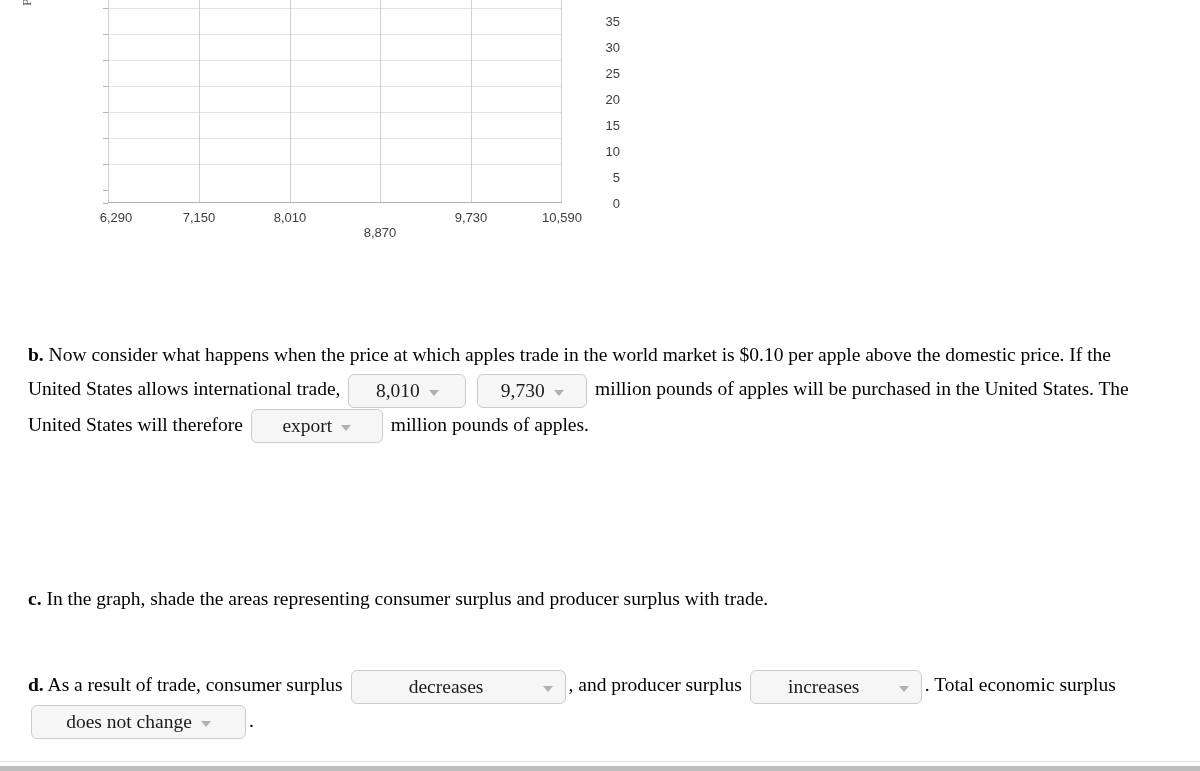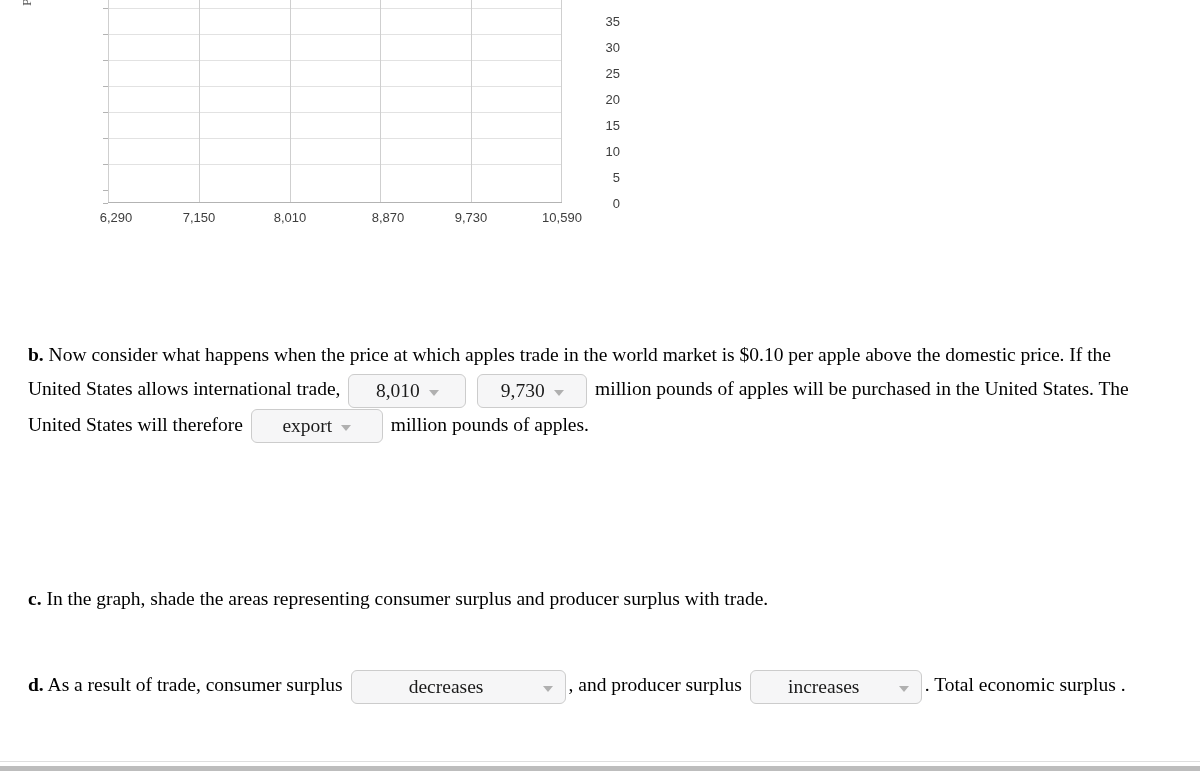--- a/index.html
+++ b/index.html
@@ -223,21 +223,21 @@
   <div class="ytick-label" style="top:73px;">25</div>
   <div class="ytick-label" style="top:99px;">20</div>
   <div class="ytick-label" style="top:125px;">15</div>
   <div class="ytick-label" style="top:151px;">10</div>
   <div class="ytick-label" style="top:177px;">5</div>
   <div class="ytick-label" style="top:203px;">0</div>
 
   <div class="xtick-label" style="left:116px;">6,290</div>
   <div class="xtick-label" style="left:199px;">7,150</div>
   <div class="xtick-label" style="left:290px;">8,010</div>
-  <div class="xtick-label" style="left:388px;">8,870</div>
+  <div class="xtick-label" style="left:380px;margin-top:15px;">8,870</div>
   <div class="xtick-label" style="left:471px;">9,730</div>
   <div class="xtick-label" style="left:562px;">10,590</div>
 
 </div>
 
 <div class="qblock" id="question-b"><span class="q-letter">b.</span> <span>Now consider what happens when the price at which apples trade in the world market is $0.10 per apple above the domestic price. If the United States allows international trade,</span> <span class="dropdown dd-w118">
       <span class="dd-value">8,010</span>
       <span class="dd-caret"></span>
     </span>  <span class="dropdown dd-w110">
       <span class="dd-value">9,730</span>
@@ -248,16 +248,19 @@
     </span>  <span>million pounds of apples.</span></div>
 
 <div class="qblock" id="question-c"><span class="q-letter">c.</span> <span>In the graph, shade the areas representing consumer surplus and producer surplus with trade.</span></div>
 
 <div class="qblock" id="question-d"><span class="q-letter">d.</span> <span>As a result of trade, consumer surplus</span> <span class="dropdown wide dd-w215">
       <span class="dd-value">decreases</span>
       <span class="dd-caret"></span>
     </span><span>, and producer surplus</span> <span class="dropdown wide dd-w218">
       <span class="dd-value">increases</span>
       <span class="dd-caret"></span>
-    </span><span>. Total economic surplus</span> <span>.</span></div>
+    </span><span>. Total economic surplus</span> <span class="dropdown dd-w215b">
+      <span class="dd-value">does not change</span>
+      <span class="dd-caret"></span>
+    </span><span>.</span></div>
 
 <div id="bottom-divider"></div>
 <div id="bottom-scrollbar"></div>
 
 </body></html>

